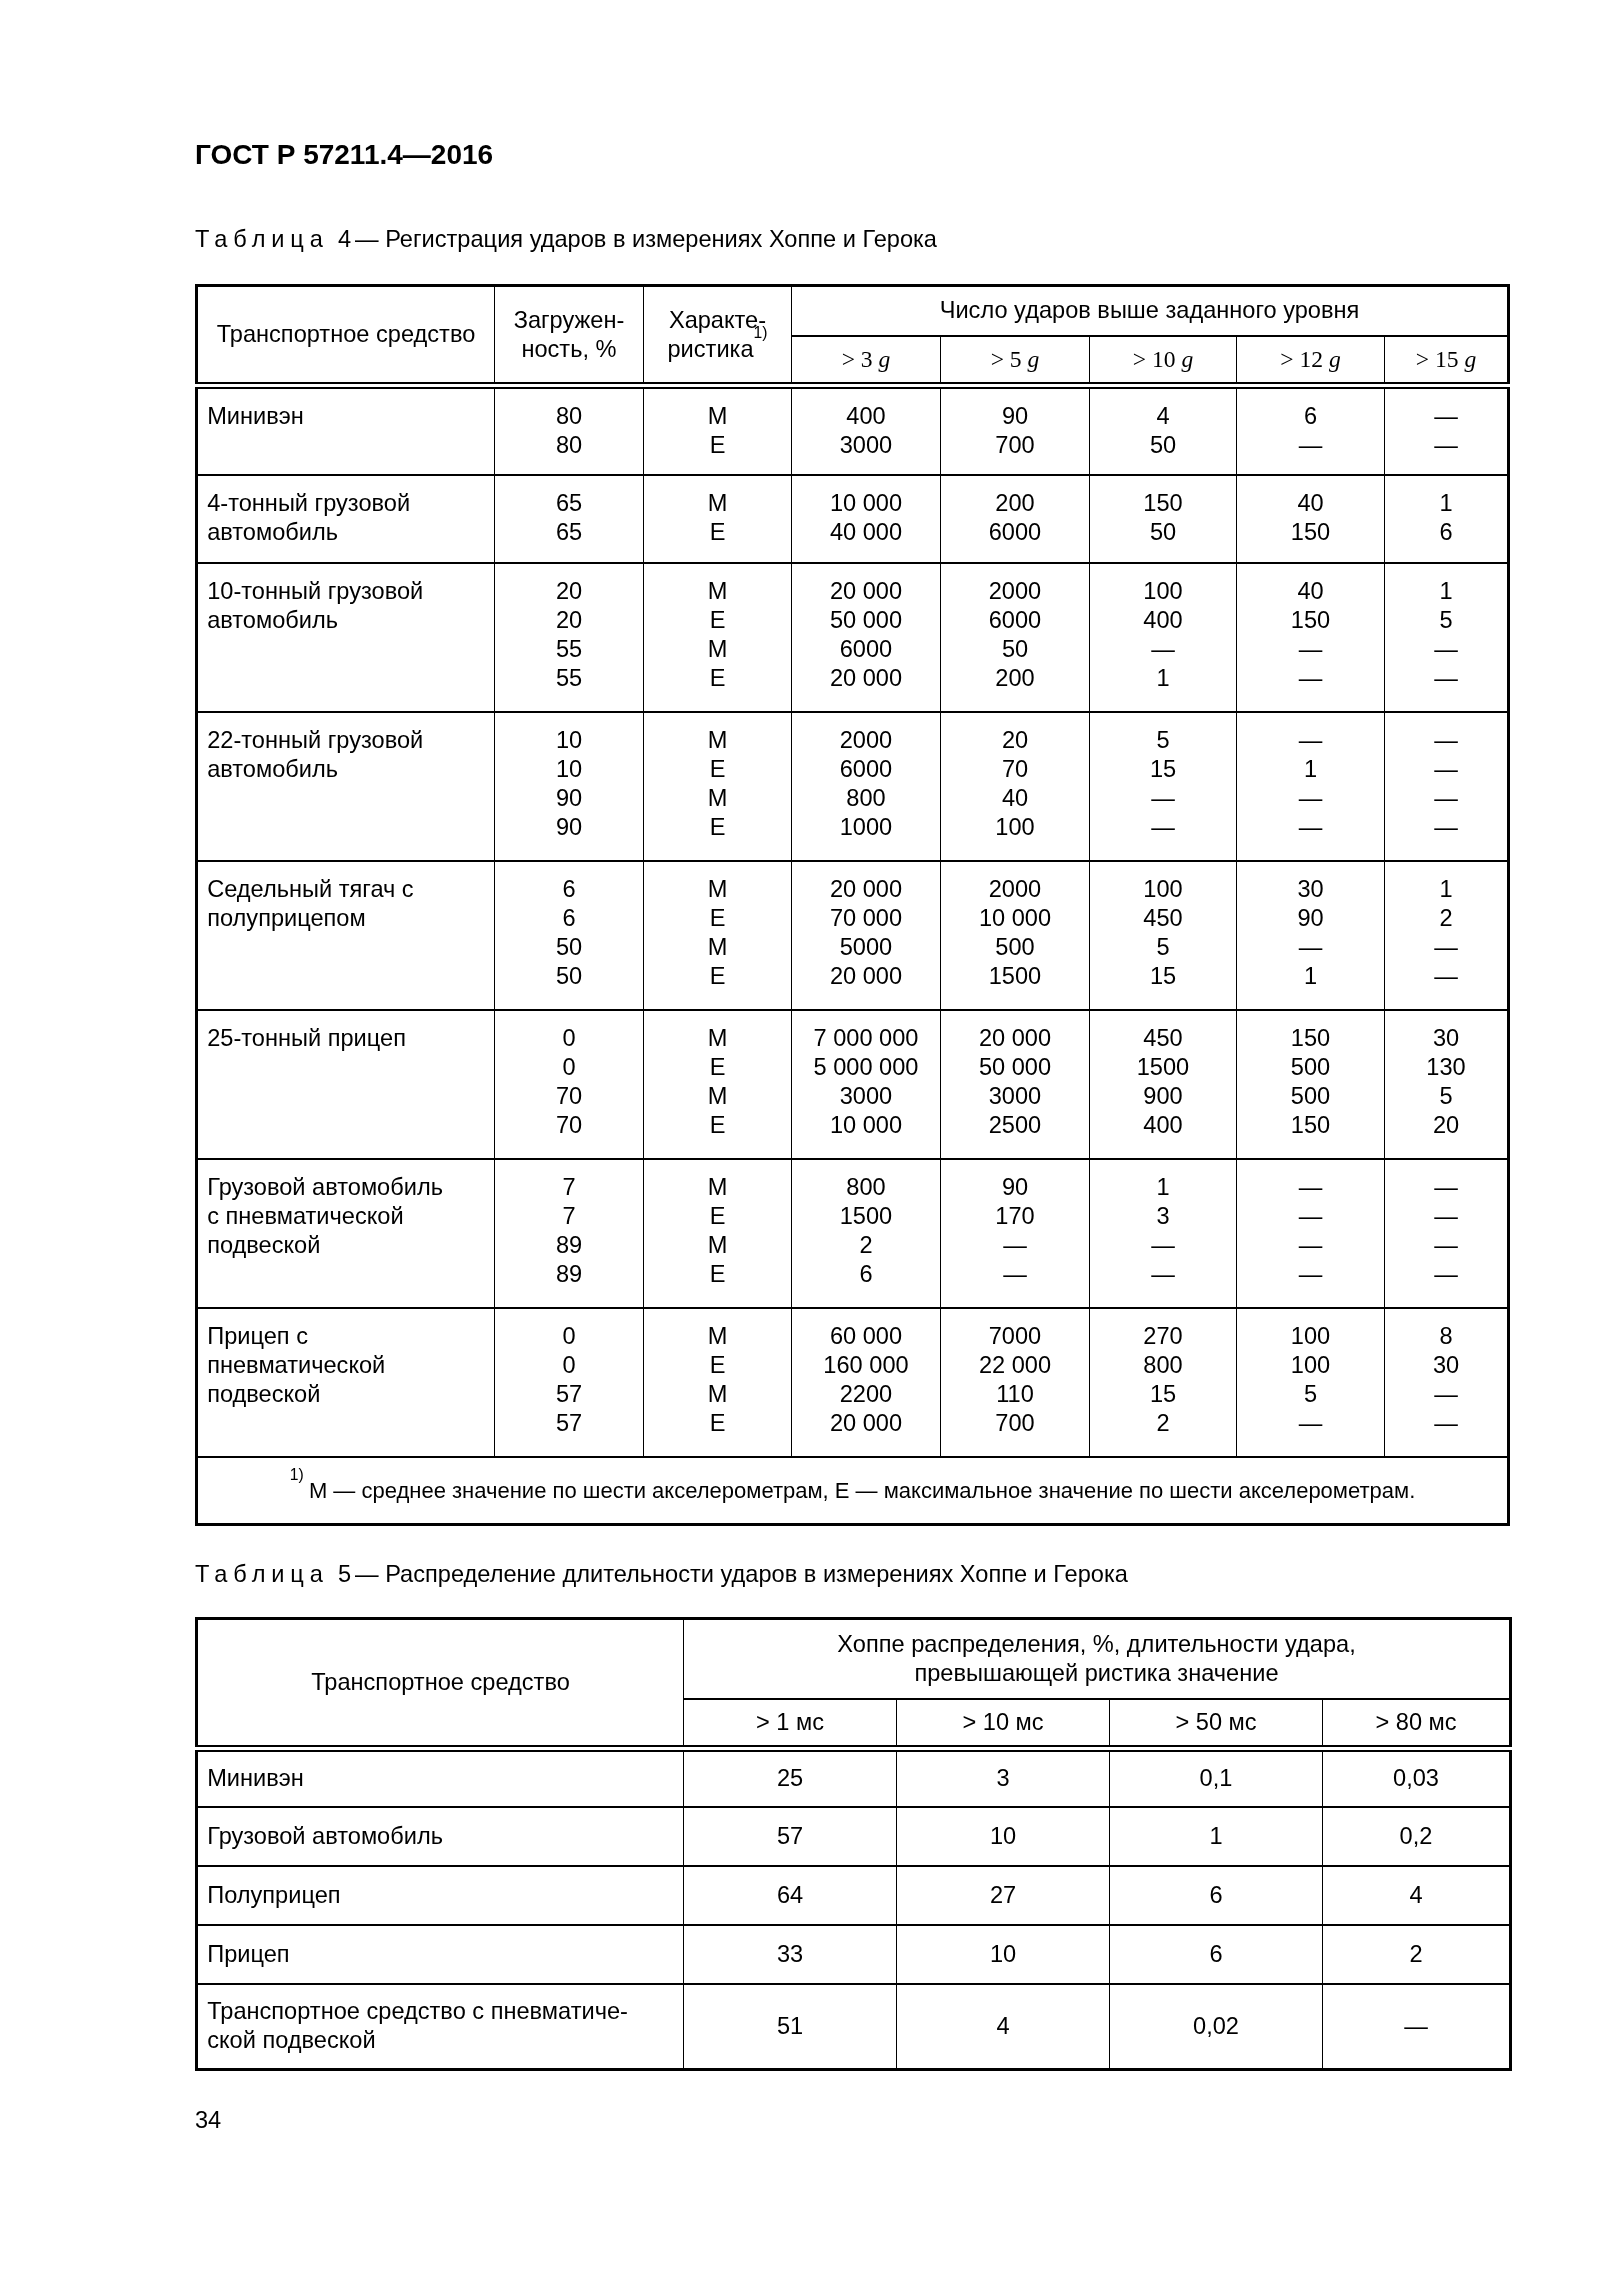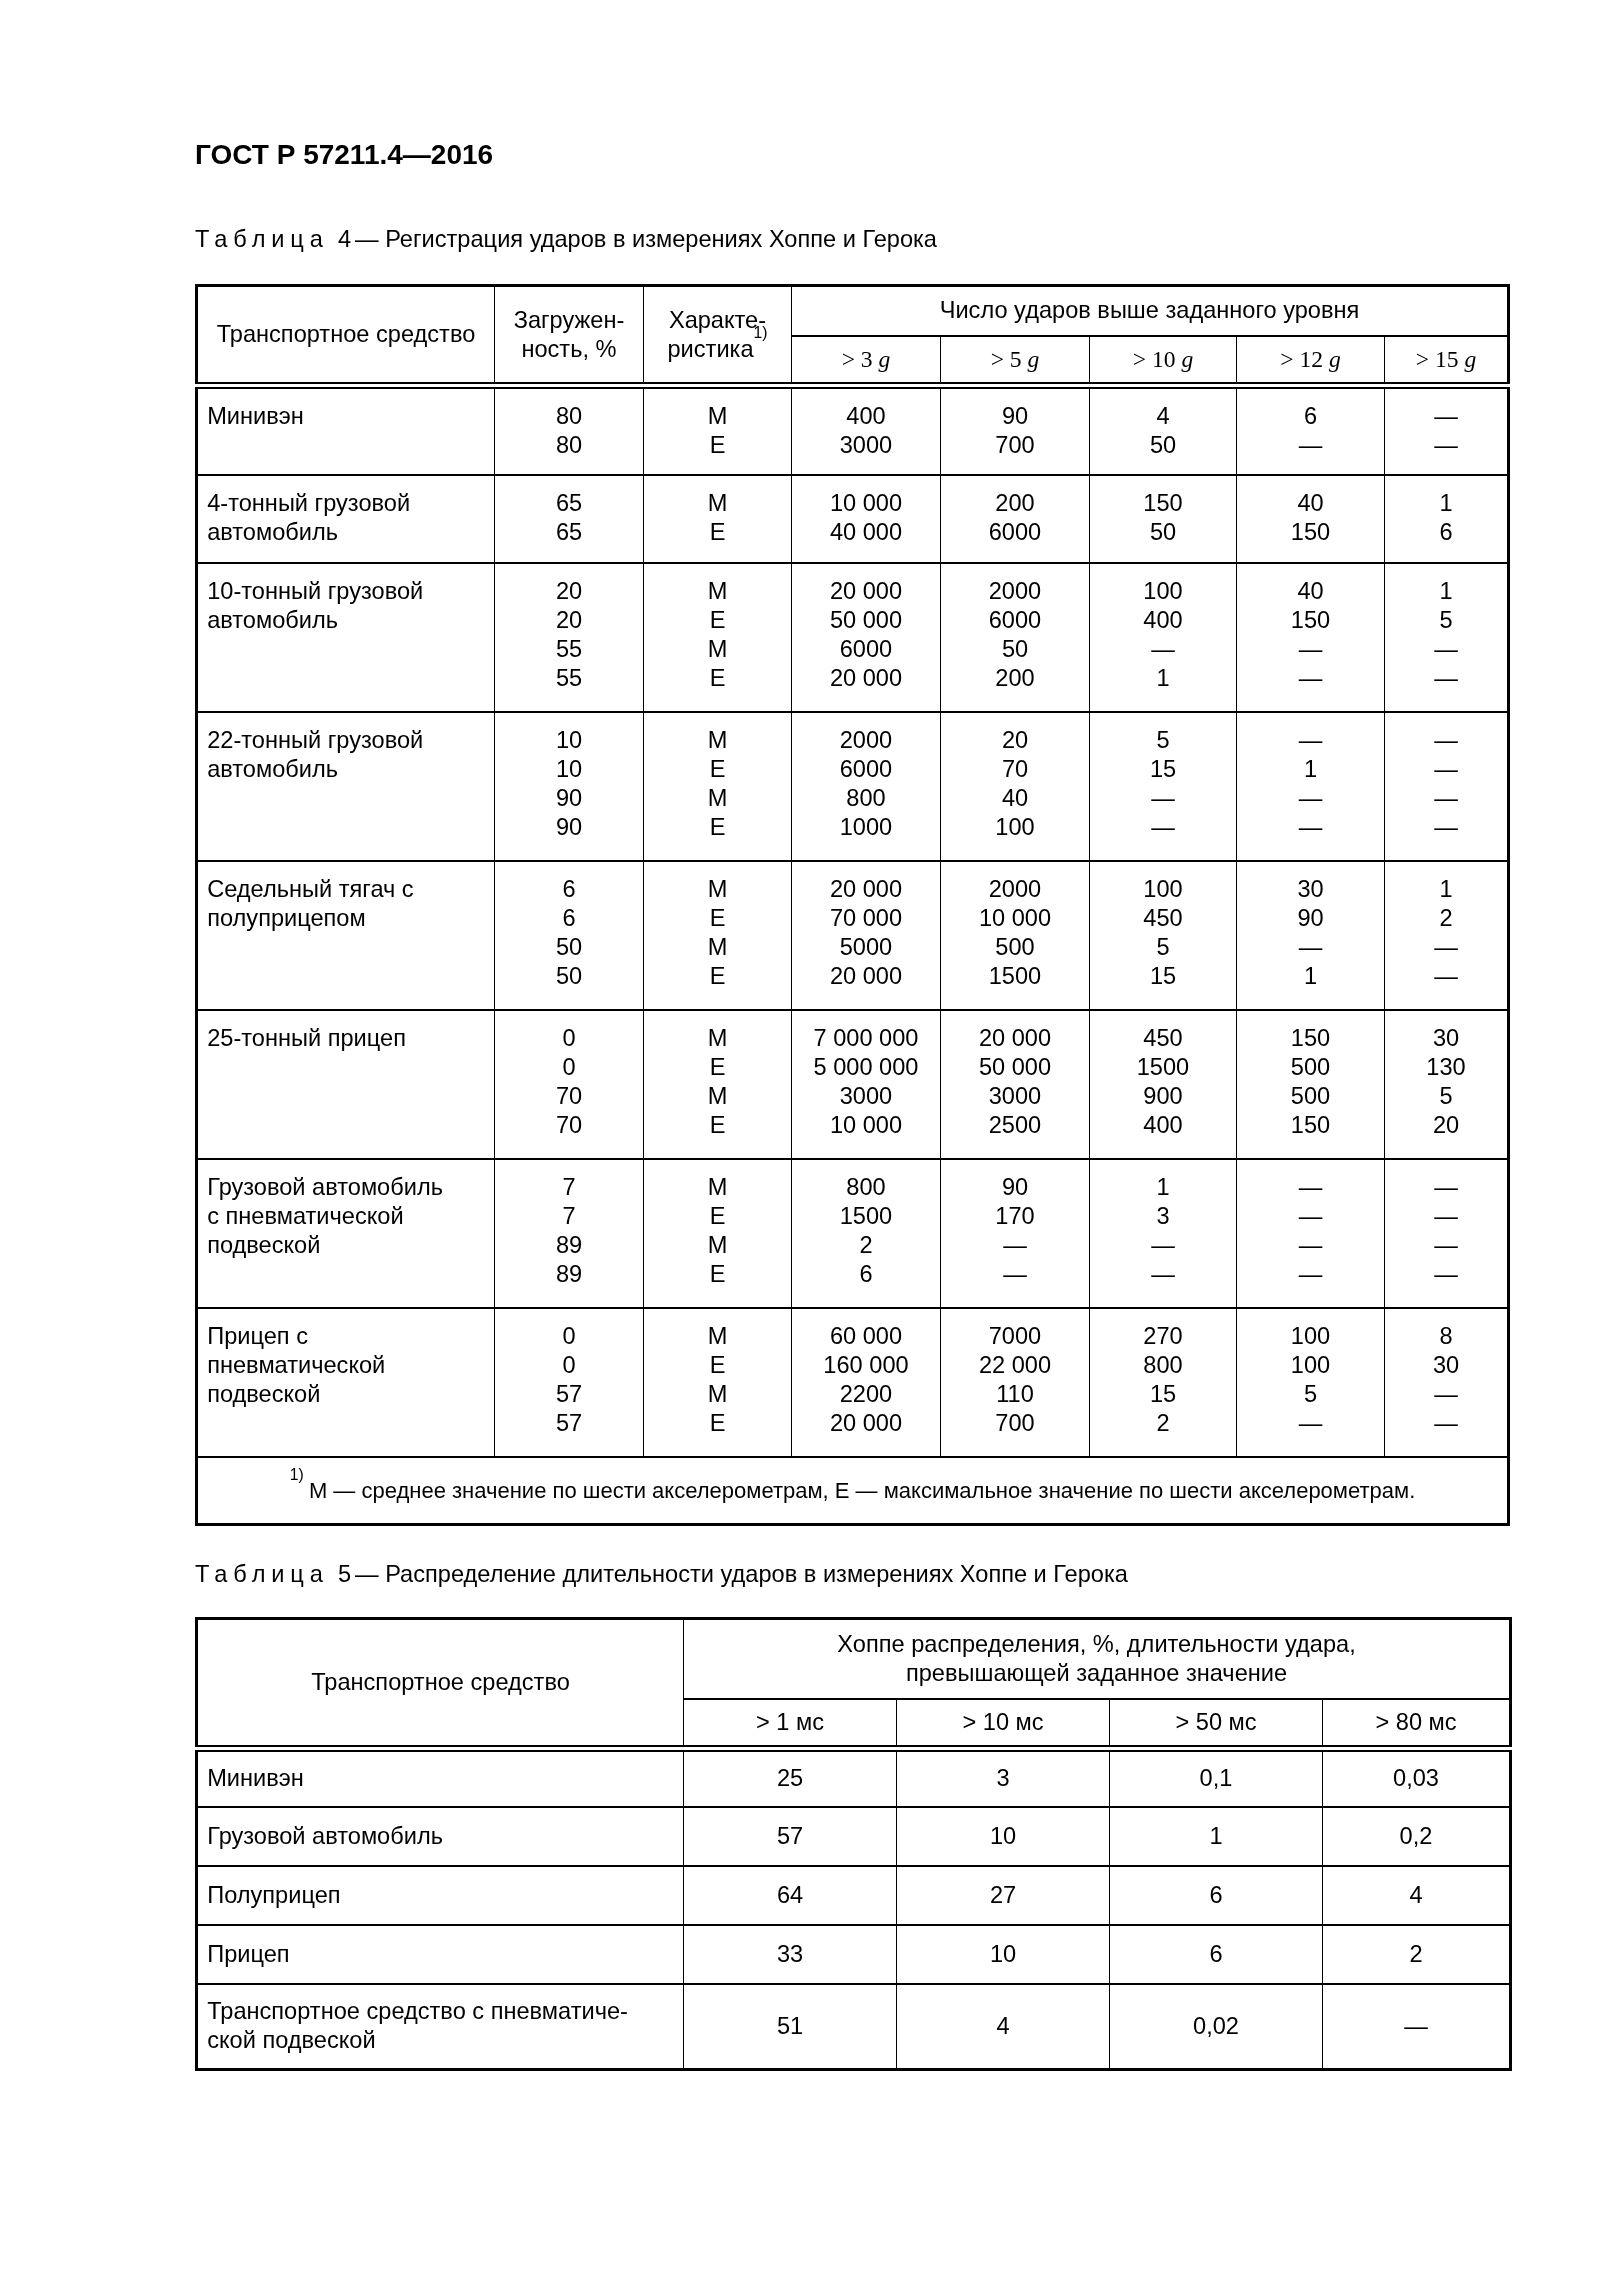--- a/index.html
+++ b/index.html
@@ -183,21 +183,21 @@
       <colgroup>
         <col style="width:487px">
           <col style="width:213px">
           <col style="width:213px">
         <col style="width:213px">
           <col style="width:188px">
       </colgroup>
       <thead>
         <tr class="tier1">
           <th rowspan="2" class="dbl">Транспортное средство</th>
-          <th colspan="4" class="grp-title"><span>Хоппе распределения, %, длительности удара,</span><br><span>превышающей заданное значение</span></th>
+          <th colspan="4" class="grp-title"><span>Хоппе распределения, %, длительности удара,</span><br><span>превышающей ристика значение</span></th>
         </tr>
         <tr class="tier2" id="t5-thresholds">
             <th class="dbl">&gt; 1 мс</th>
             <th class="dbl">&gt; 10 мс</th>
             <th class="dbl">&gt; 50 мс</th>
             <th class="dbl">&gt; 80 мс</th>
           </tr>
       </thead>
       <tbody id="t5-body">
           <tr class="grp h1">
@@ -231,16 +231,17 @@
           <tr class="grp h2">
             <td class="name">Транспортное средство с пневматиче-<br>ской подвеской</td>
             <td class="num">51</td>
             <td class="num">4</td>
             <td class="num">0,02</td>
             <td class="num">—</td>
           </tr>
         </tbody>
     </table>
 
+    <p class="page-num">34</p>
 
   </div>
 </div>
 
 
 </body></html>

